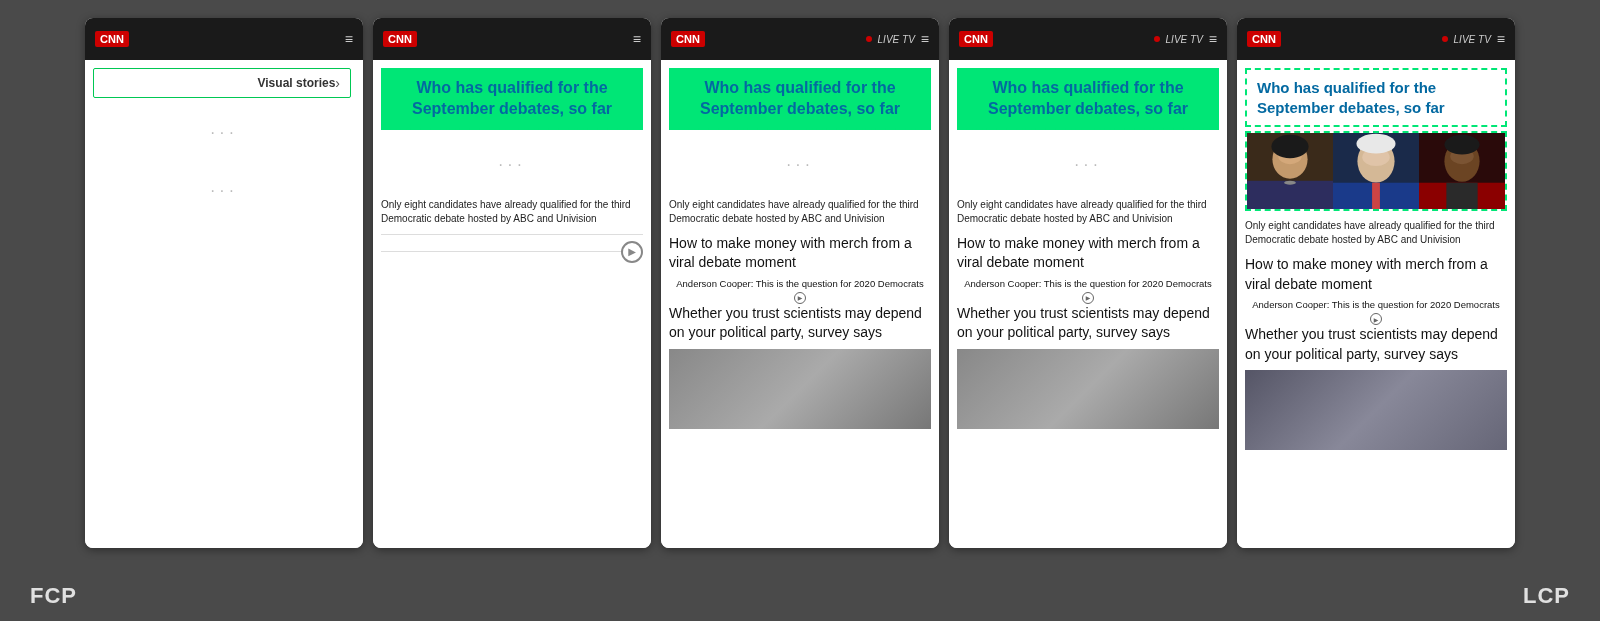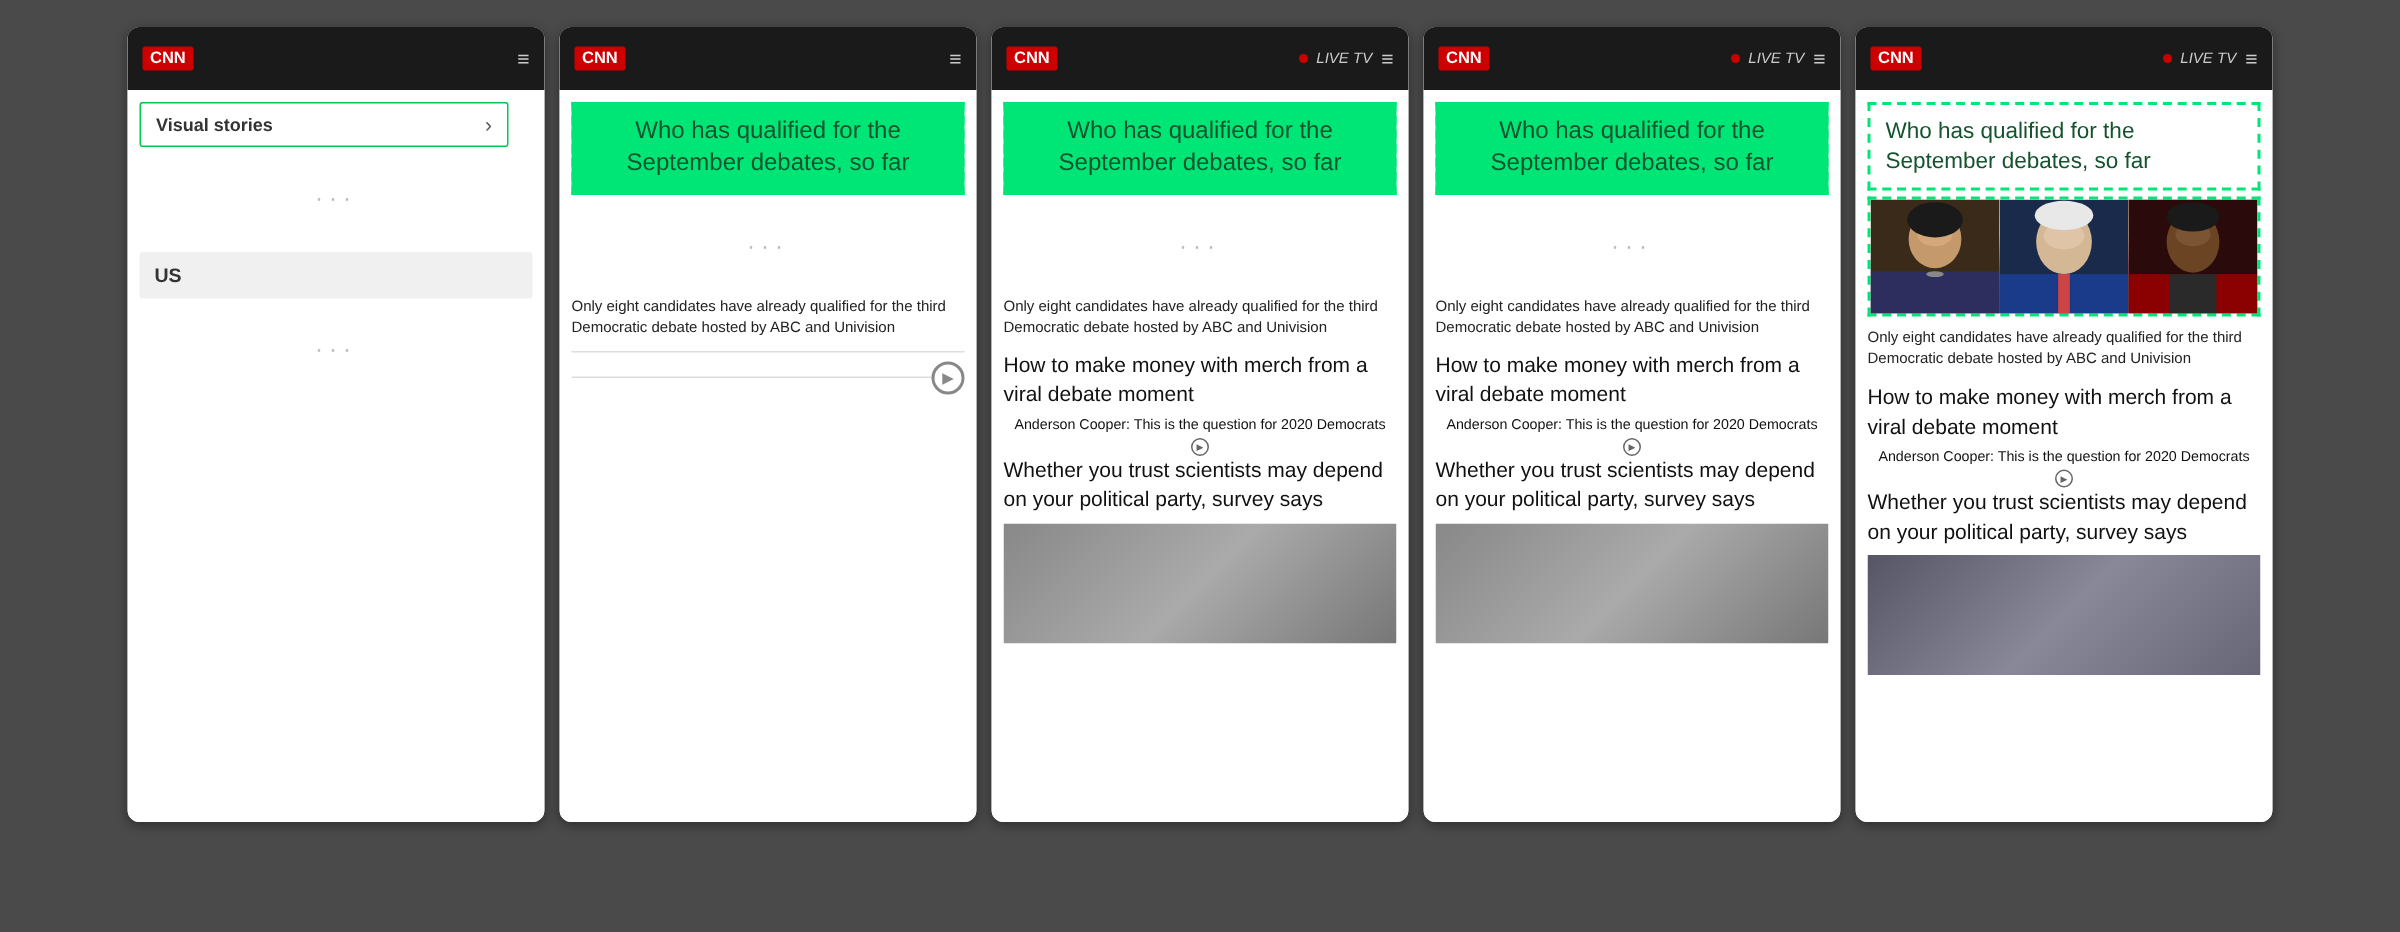--- a/index.html
+++ b/index.html
@@ -107,23 +107,23 @@
       background: white;
       display: flex;
       flex-direction: column;
     }
 
     
     .visual-stories-bar {
       border: 1.5px solid #00c853;
       display: flex;
       align-items: center;
-      justify-content: space-between;
+      justify-content: flex-end;
       padding: 6px 10px;
-      margin: 8px 24px 6px 8px;
+      margin: 8px 12px 6px 8px;
       border-radius: 2px;
     }
     .visual-stories-label {
       font-size: 12px;
       font-weight: bold;
       color: #333;
     }
     .chevron-right {
       color: #555;
       font-size: 14px;
@@ -140,22 +140,22 @@
 
     
     .article-headline-box {
       border: 2.5px dashed #00e676;
       background: #00e676;
       margin: 8px 8px 6px 8px;
       padding: 8px 10px;
     }
     .article-headline-text {
       font-size: 16px;
-      font-weight: normal;
-      color: #14532d;
+      font-weight: bold;
+      color: #0369a1;
       line-height: 1.3;
       text-align: center;
     }
     .article-body {
       padding: 4px 8px;
       flex: 1;
       overflow: hidden;
     }
     .article-main-text {
       font-size: 10px;
@@ -271,21 +271,20 @@
       <div class="cnn-header">
         <div class="cnn-logo">CNN</div>
         <div class="hamburger">≡</div>
       </div>
       <div class="phone-content">
         <div class="visual-stories-bar">
           <span class="visual-stories-label">Visual stories</span>
           <span class="chevron-right">›</span>
         </div>
         <div class="three-dots">···</div>
-        <div class="us-bar">US</div>
         <div class="three-dots">···</div>
       </div>
     </div>
 
     <div class="phone">
       <div class="cnn-header">
         <div class="cnn-logo">CNN</div>
         <div class="hamburger">≡</div>
       </div>
       <div class="phone-content">
@@ -425,13 +424,17 @@
           <div class="article-link">Whether you trust scientists may depend on your political party, survey says</div>
           <div class="image-placeholder">
             <div class="image-placeholder-inner" style="background: linear-gradient(135deg, #556 0%, #889 50%, #667 100%);"></div>
           </div>
         </div>
       </div>
     </div>
 
   </div>
 
+  <div class="labels-row">
+    <div class="label-left">FCP</div>
+    <div class="label-right">LCP</div>
+  </div>
 </div>
 
 </body></html>

